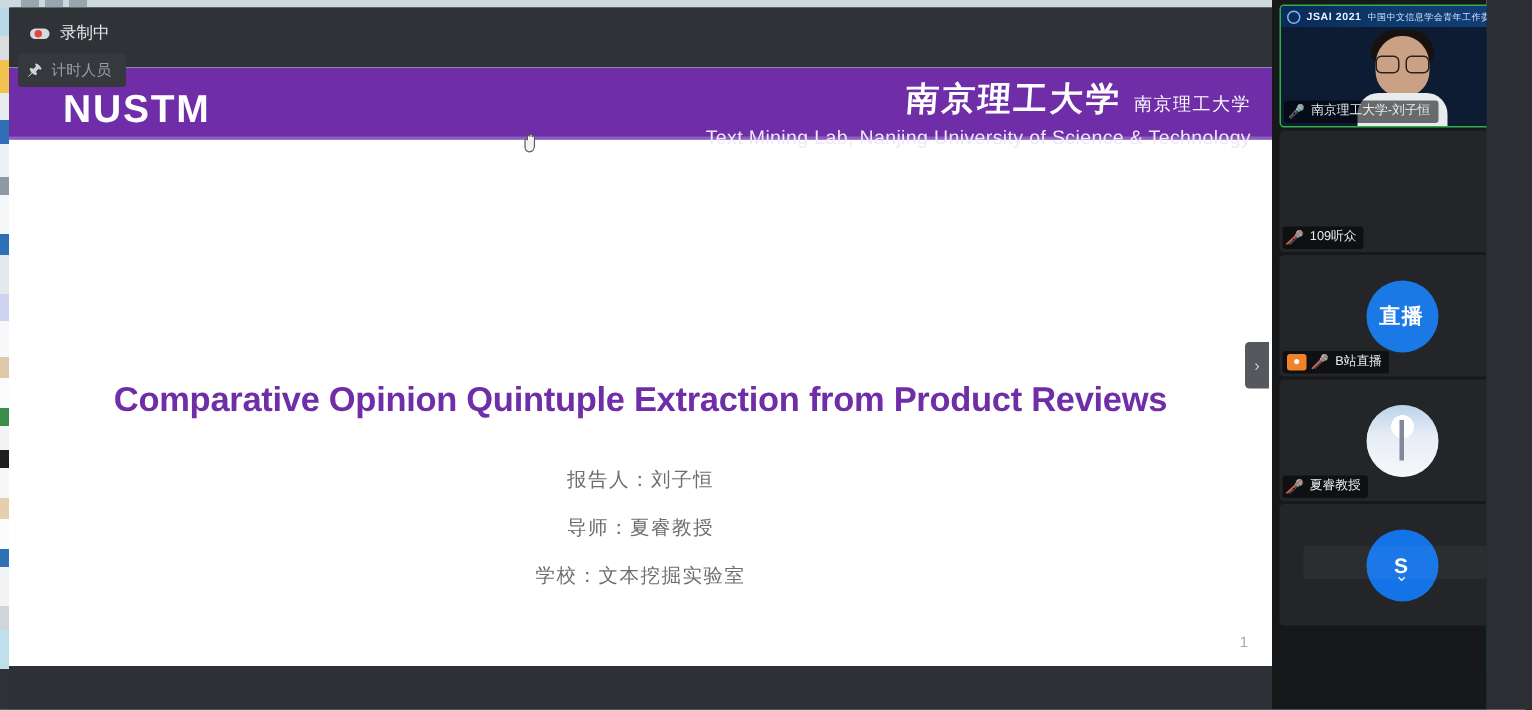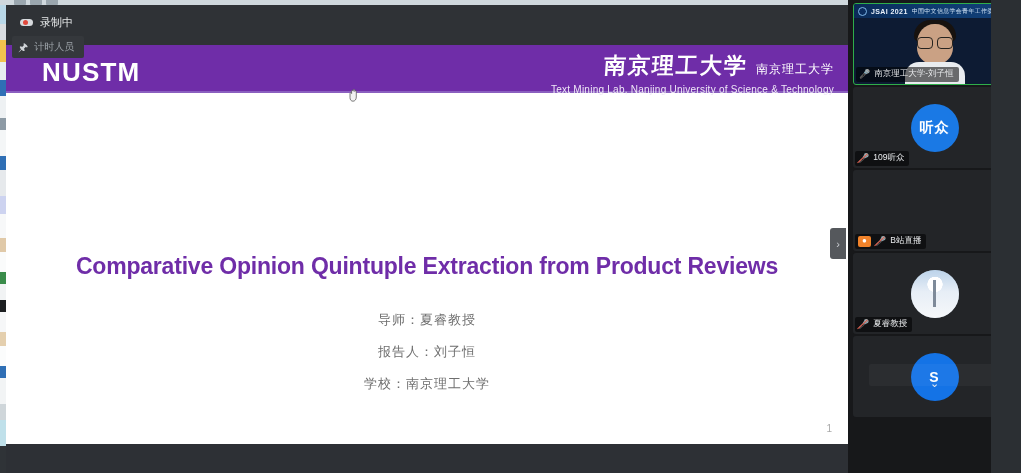--- a/index.html
+++ b/index.html
@@ -111,21 +111,21 @@
   .lab-cn .cn-big{
     font-family:"DejaVu Serif","Liberation Serif",serif;
     font-size:22px; font-weight:bold; letter-spacing:2px;
     transform:skewX(-4deg);
   }
   .lab-cn .cn-small{
     font-family:"DejaVu Sans","Liberation Sans",sans-serif;
     font-size:12px; letter-spacing:1px;
   }
   .lab-en{
-    font-size:10px; letter-spacing:0.25px; margin-top:3px; color:#efe7f7;
+    font-size:13px; letter-spacing:0.25px; margin-top:3px; color:#efe7f7;
   }
 
   .slide-title{
     position:absolute; left:0; right:0; top:208px;
     text-align:center;
     color:#6f2da8; font-size:23px; font-weight:bold;
     letter-spacing:-0.2px;
   }
   .slide-sub{
     position:absolute; left:0; right:0; top:266px; text-align:center;
@@ -305,23 +305,23 @@
       <div class="lab-cn">
         <span class="cn-big">南京理工大学</span>
         <span class="cn-small">南京理工大学</span>
       </div>
       <div class="lab-en">Text Mining Lab, Nanjing University of Science &amp; Technology</div>
     </div>
 
     <div class="slide-title">Comparative Opinion Quintuple Extraction from Product Reviews</div>
 
     <div class="slide-sub">
+      <div>报告人：刘子恒</div>
       <div>导师：夏睿教授</div>
-      <div>报告人：刘子恒</div>
-      <div>学校：南京理工大学</div>
+      <div>学校：文本挖掘实验室</div>
     </div>
 
     <div class="page-no">1</div>
 
   </div>
 
   <div class="collapse-handle">›</div>
 
   <div class="bottom-bar"></div>
 
@@ -340,28 +340,28 @@
         <div class="p-glass"></div>
         <div class="p-body"></div>
       </div>
       <div class="name-chip">
         <span class="mic">🎤</span>
         <span>南京理工大学-刘子恒</span>
       </div>
     </div>
 
     <div class="tile">
-      <div class="avatar">听众</div>
       <div class="name-chip">
         <span class="mic muted">🎤</span>
         <span>109听众</span>
       </div>
     </div>
 
     <div class="tile">
+      <div class="avatar">直播</div>
       <div class="name-chip">
         <span class="host-ico">●</span>
         <span class="mic muted">🎤</span>
         <span>B站直播</span>
       </div>
     </div>
 
 
     <div class="tile">
       <div class="avatar photo">

